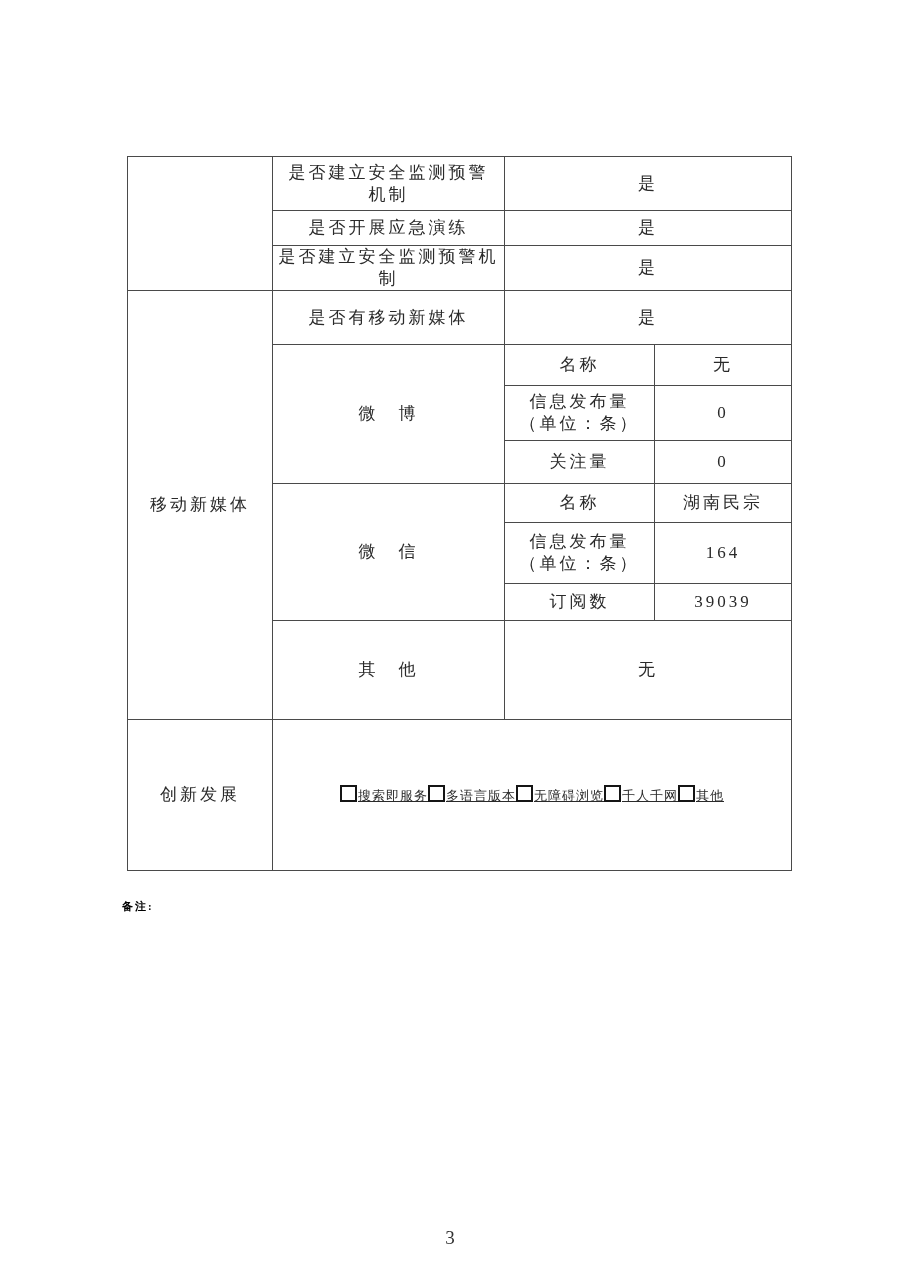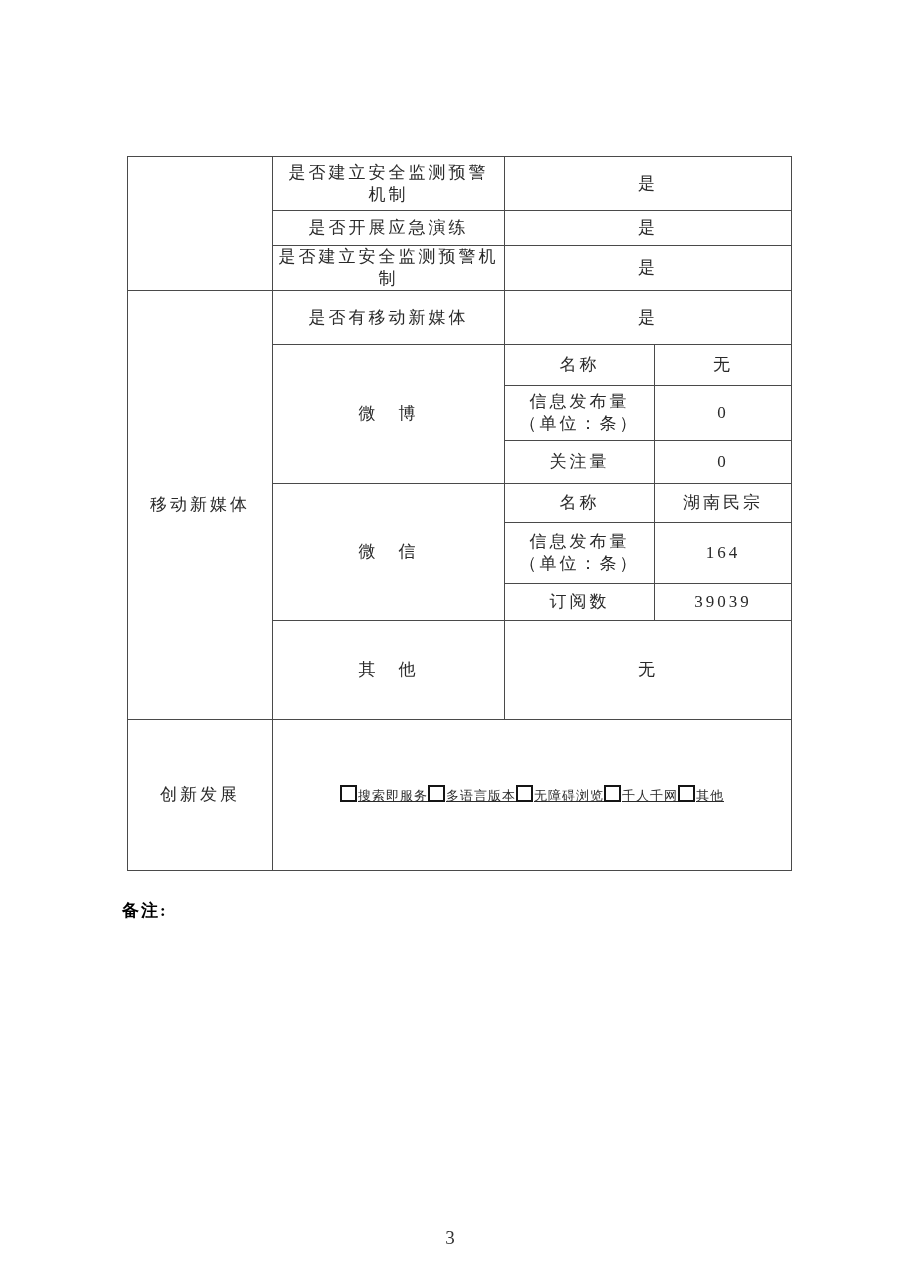--- a/index.html
+++ b/index.html
@@ -61,21 +61,21 @@
     display: inline-block;
     width: 13px; height: 13px;
     border: 2px solid #151515;
     background: #ffffff;
     vertical-align: -2px;
     margin: 0 1px 0 0;
   }
   .notes {
     position: absolute;
     left: 122px; top: 852px;
-    font-size: 17px;
+    font-size: 11px;
     font-weight: bold;
     letter-spacing: 2px;
     color: #000000;
   }
   .pageno {
     position: absolute;
     left: 0; top: 1180px;
     width: 100%;
     text-align: center;
     font-size: 19px;

